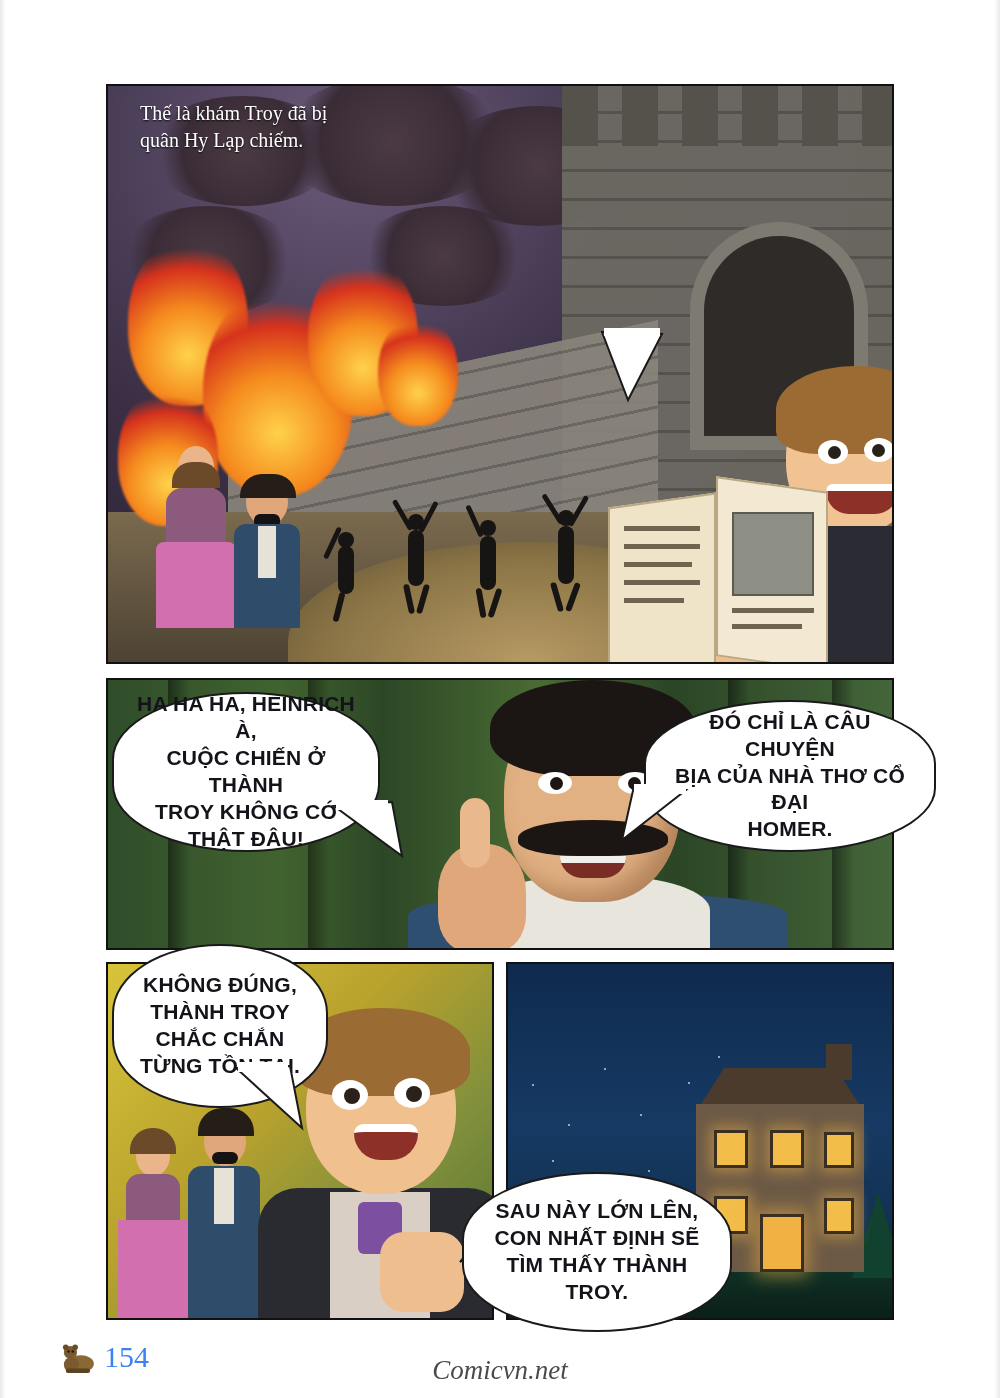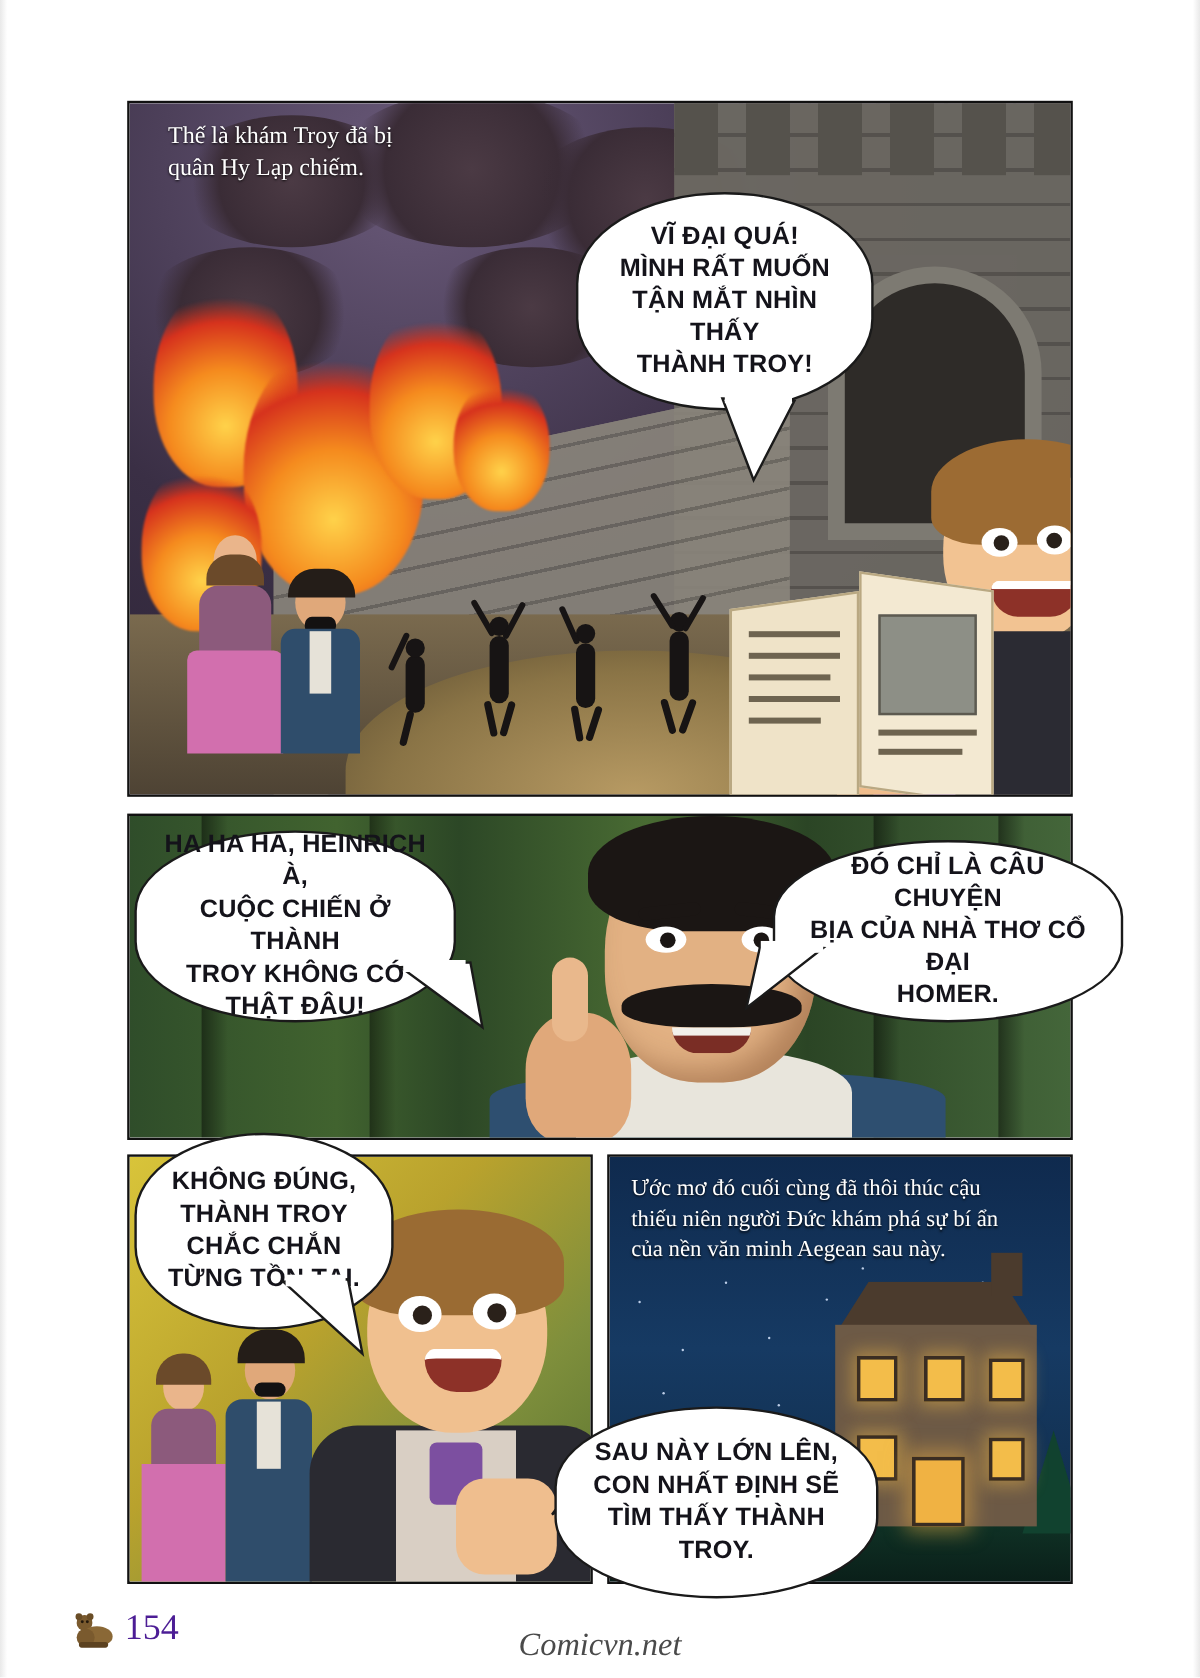--- a/index.html
+++ b/index.html
@@ -233,21 +233,21 @@
     color:#ffffff;
     font-family:"Liberation Serif", serif;
     line-height:1.35;
     text-shadow:0 1px 2px rgba(0,0,0,.9);
   }
 
   
   .folio {
     position:absolute; left:104px; bottom:24px;
     font-family:"Liberation Serif", serif;
-    font-size:30px; color:#4c1d95;margin-top:20px;
+    font-size:30px; color:#3b82f6;margin-top:20px;
   }
   .bear {
     position:absolute; left:58px; bottom:24px; width:38px; height:30px;
   }
   .site {
     position:absolute; left:0; right:0; bottom:12px;
     text-align:center;
     font-family:"Liberation Serif", serif;
     font-style:italic;
     font-size:27px;
@@ -350,26 +350,20 @@
       <div class="body" style="left:16px; top:114px; width:60px; height:5px; background:#6e6450;"></div>
       <div class="body" style="left:124px; top:28px; width:82px; height:84px; background:#8d8f86; border:2px solid #5d5a50;"></div>
       <div class="body" style="left:124px; top:124px; width:82px; height:5px; background:#6e6450;"></div>
       <div class="body" style="left:124px; top:140px; width:70px; height:5px; background:#6e6450;"></div>
     </div>
 
     <div class="caption" style="left:32px; top:14px; width:330px; font-size:20px; white-space:pre-line;">Thế là khám Troy đã bị
 quân Hy Lạp chiếm.</div>
   </div>
 
-  <div class="bubble" style="left:480px; top:160px; width:248px; height:182px; font-size:21px; font-weight:700;">
-    <span class="txt" style="white-space:pre-line;">VĨ ĐẠI QUÁ!
-MÌNH RẤT MUỐN
-TẬN MẮT NHÌN THẤY
-THÀNH TROY!</span>
-  </div>
   <svg style="position:absolute; left:592px; top:328px; width:90px; height:80px;">
     <polygon points="10,4 70,6 36,72" fill="#ffffff" stroke="#1a1a1a" stroke-width="2"></polygon>
     <rect x="12" y="0" width="56" height="8" fill="#ffffff"></rect>
   </svg>
 
   <div class="panel" id="panel2">
     <div class="p2-bg"></div>
     <div class="p2-stripe" style="left:60px;"></div>
     <div class="p2-stripe" style="left:200px;"></div>
     <div class="p2-stripe" style="left:620px;"></div>
@@ -478,23 +472,20 @@
     <div class="p4-roof"></div>
     <div class="p4-chimney"></div>
     <div class="p4-house"></div>
     <div class="window" style="left:206px; bottom:150px; width:34px; height:38px;"></div>
     <div class="window" style="left:262px; bottom:150px; width:34px; height:38px;"></div>
     <div class="window" style="left:316px; bottom:150px; width:30px; height:36px;"></div>
     <div class="window" style="left:206px; bottom:84px;  width:34px; height:38px;"></div>
     <div class="window" style="left:316px; bottom:84px;  width:30px; height:36px;"></div>
     <div class="p4-door"></div>
 
-    <div class="caption" style="left:18px; top:14px; width:360px; font-size:19px; white-space:pre-line;">Ước mơ đó cuối cùng đã thôi thúc cậu
-thiếu niên người Đức khám phá sự bí ẩn
-của nền văn minh Aegean sau này.</div>
   </div>
 
   <div class="bubble" style="left:462px; top:1172px; width:270px; height:160px; font-size:21px; font-weight:700; z-index:5;">
     <span class="txt" style="white-space:pre-line;">SAU NÀY LỚN LÊN,
 CON NHẤT ĐỊNH SẼ
 TÌM THẤY THÀNH
 TROY.</span>
   </div>
   <svg style="position:absolute; left:458px; top:1218px; width:70px; height:70px; z-index:4;">
     <polygon points="66,8 34,2 2,44" fill="#ffffff" stroke="#1a1a1a" stroke-width="2"></polygon>

